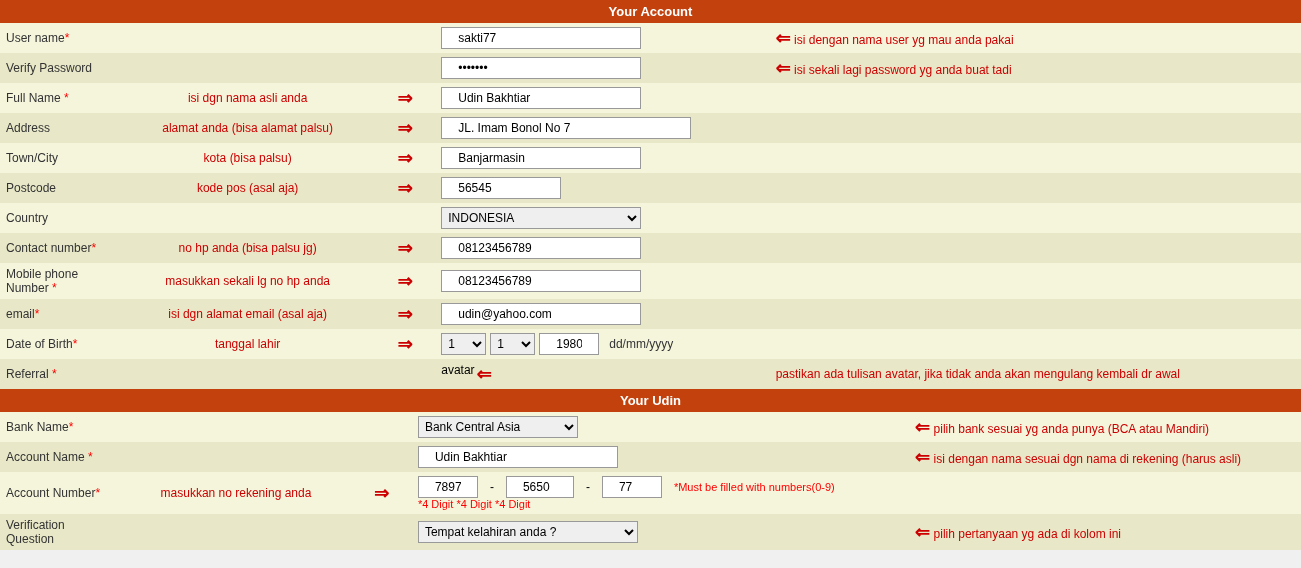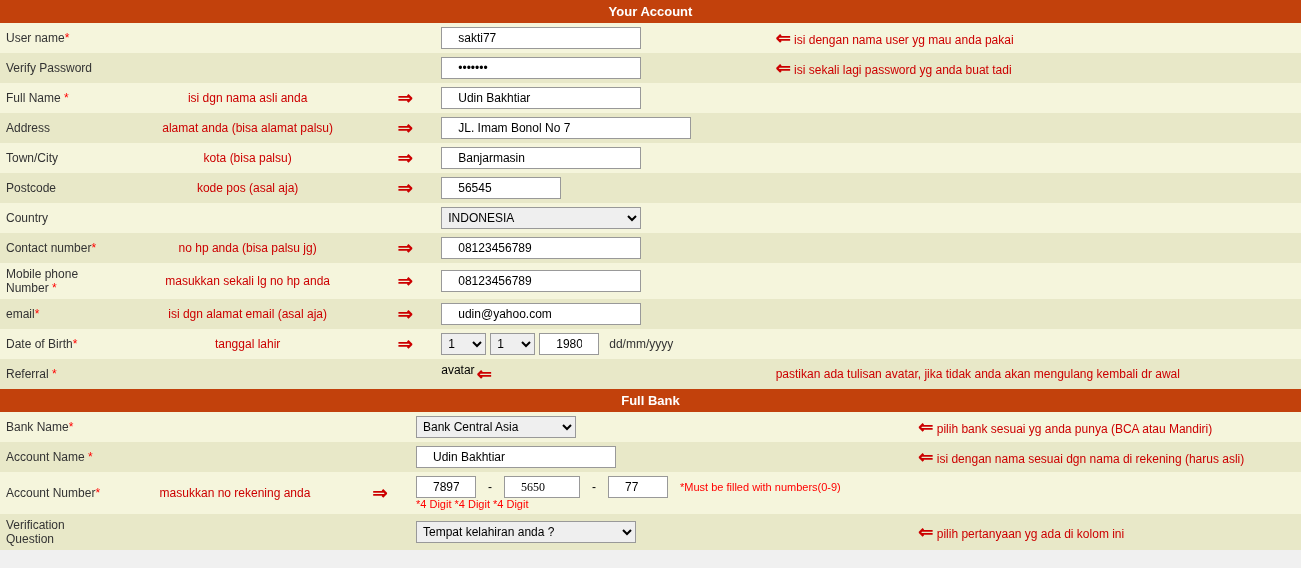--- a/index.html
+++ b/index.html
@@ -200,21 +200,21 @@
         <div class="referral-row">
           <span>avatar</span>
           <span class="arr">⇐</span>
         </div>
       </td>
       <td class="hint-col">pastikan ada tulisan avatar, jika tidak anda akan mengulang kembali dr awal</td>
     </tr>
   </tbody>
     </table>
 
-  <div class="section-header">Full Bank</div>
+  <div class="section-header">Your Udin</div>
 
   <table class="form-table">
 
     <tbody>
         <tr>
       <td class="label-col" style="width:120px">Bank Name<span class="required">*</span></td>
       <td class="annotation-col"></td>
       <td class="arrow-col"></td>
       <td class="input-col">
         <select style="width:160px">
@@ -243,21 +243,21 @@
 
     <tr>
       <td class="label-col">Account Number<span class="required">*</span></td>
       <td class="annotation-col" style="color:#cc0000">masukkan no rekening anda</td>
       <td class="arrow-col"><span class="arr">⇒</span></td>
       <td class="input-col">
         <div>
           <div class="account-number-row">
             <input type="text" value="7897" style="width: 60px;">
             <span> - </span>
-            <input type="text" value="5650" style="width: 76px; font-family: Liberation Serif, serif;">
+            <input type="text" value="5650" style="width: 68px;">
             <span> - </span>
             <input type="text" value="77" style="width: 60px;">
             <span class="account-number-note">*Must be filled with numbers(0-9)</span>
           </div>
           <div class="account-sub-note">*4 Digit *4 Digit *4 Digit</div>
         </div>
       </td>
       <td class="hint-col"></td>
     </tr>
 

